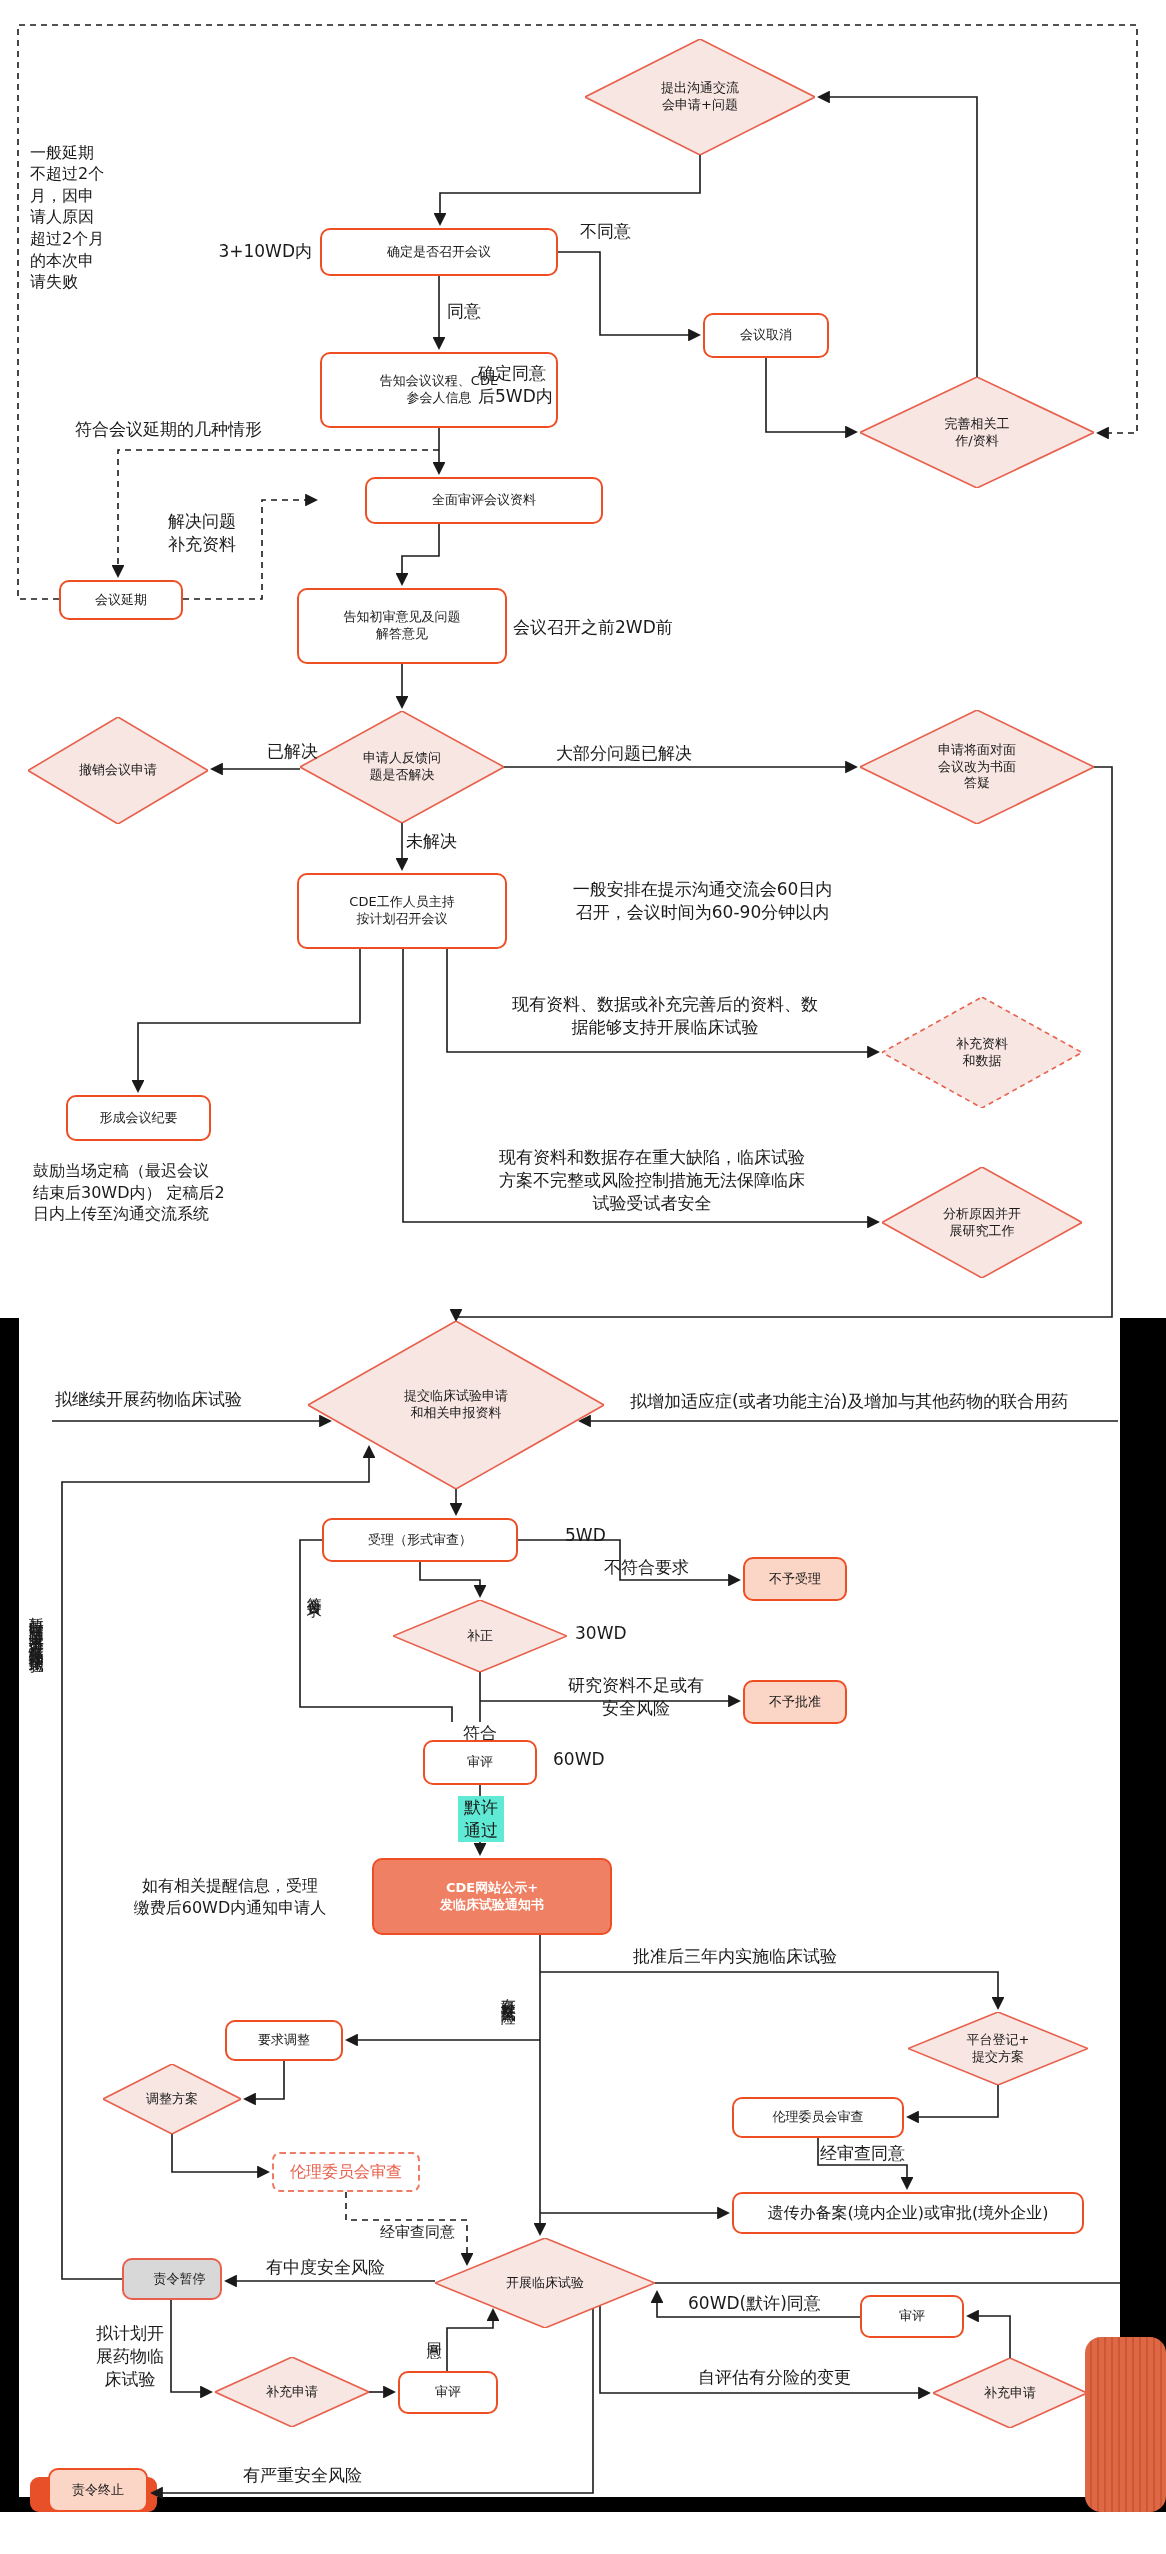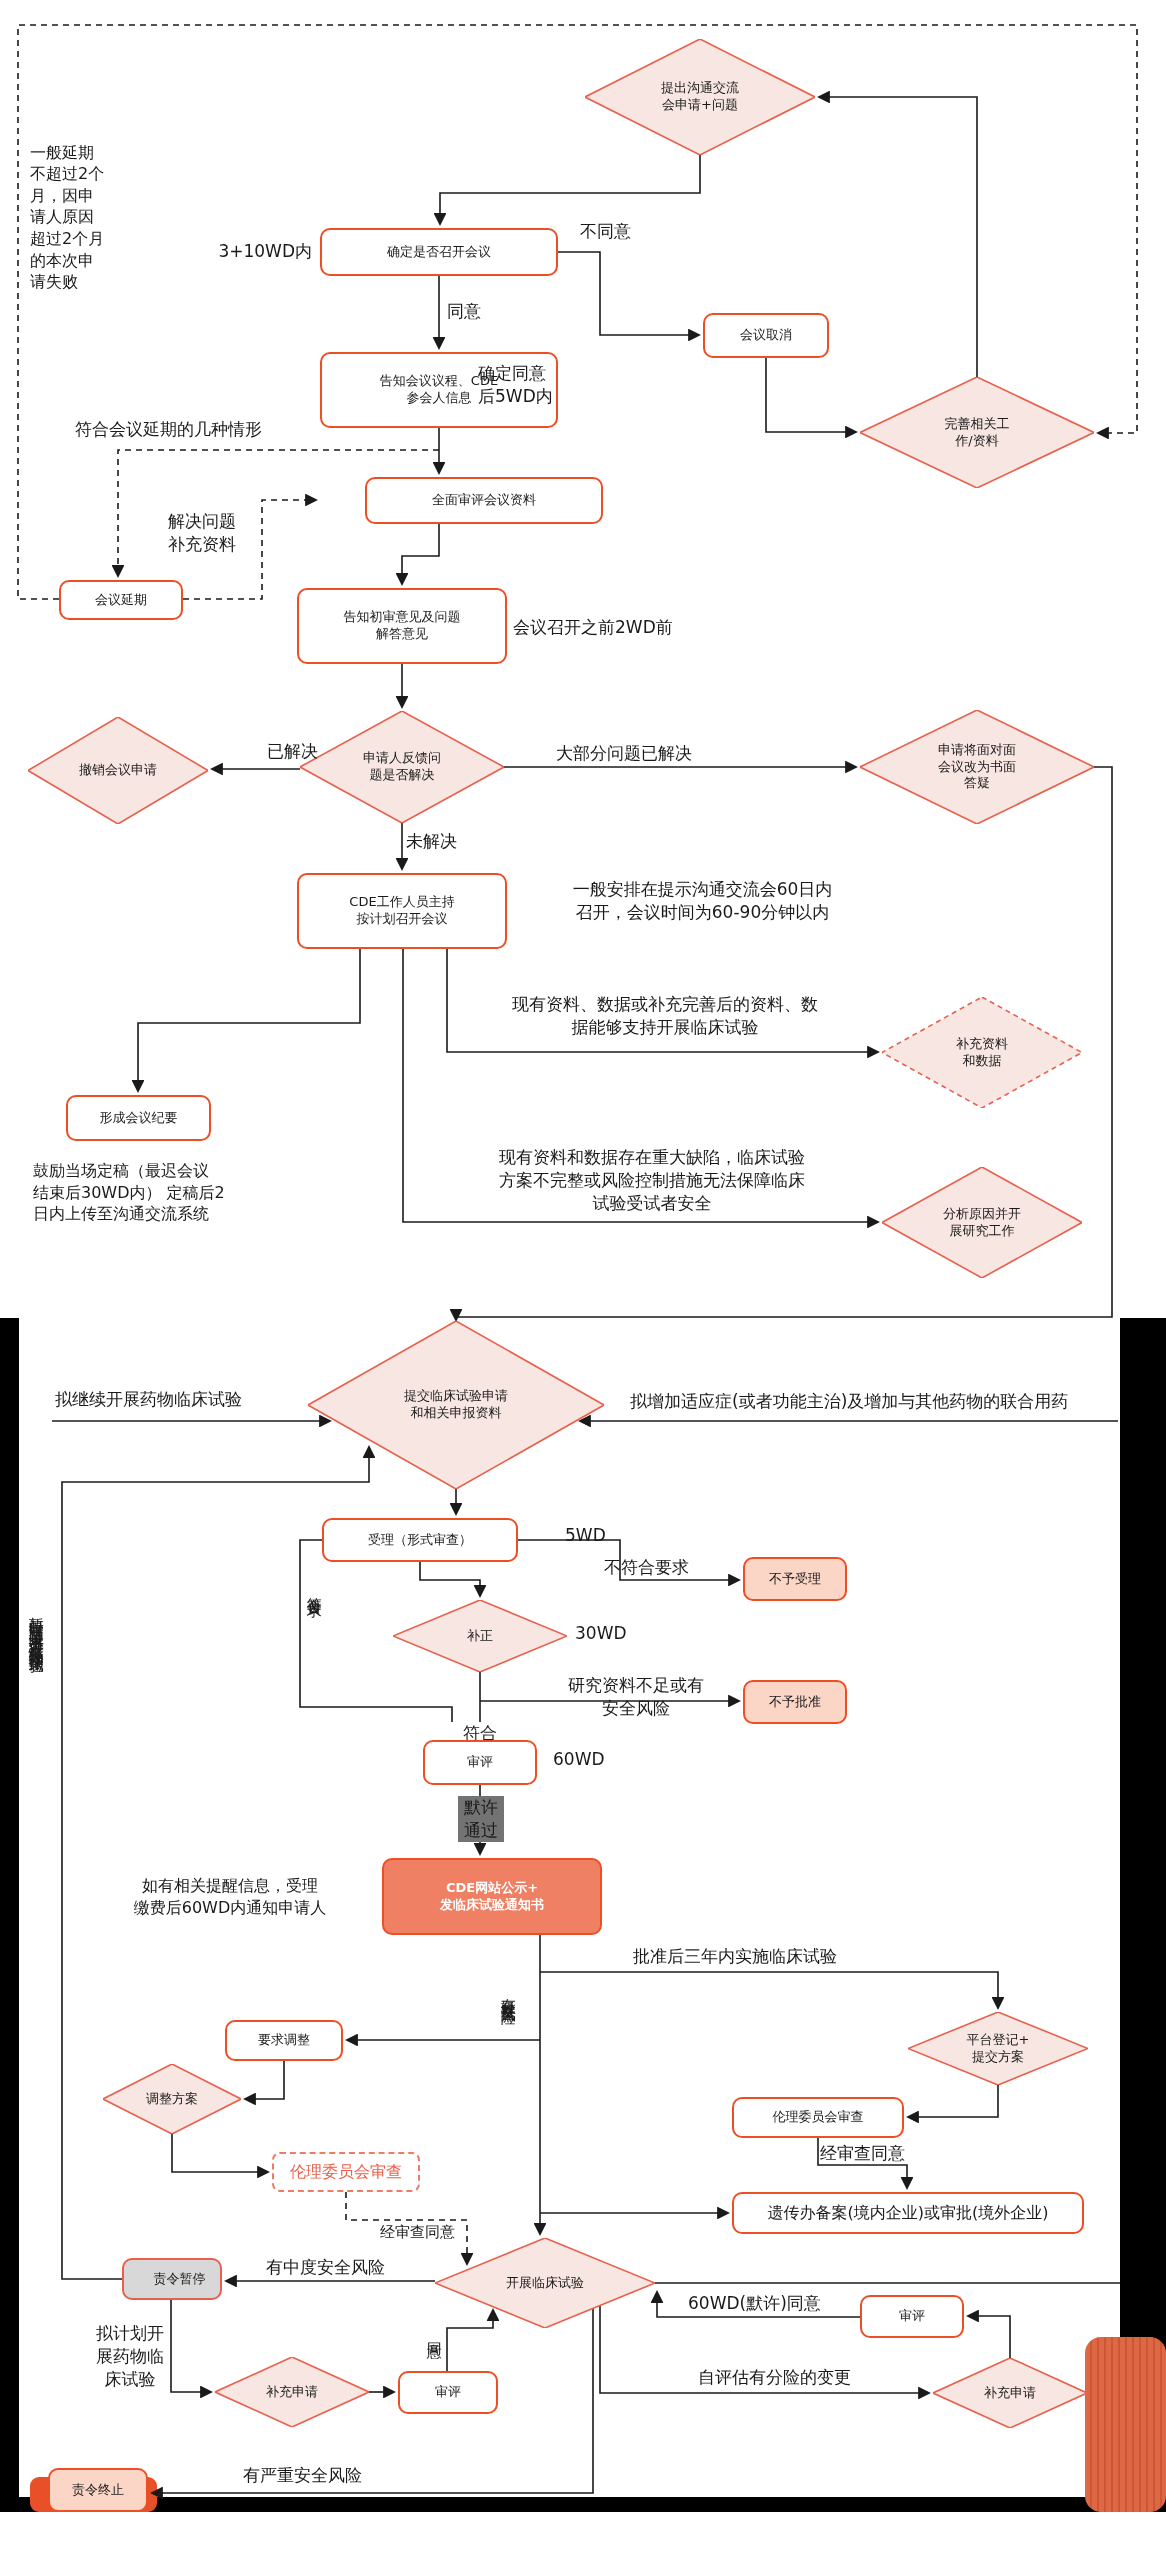--- a/index.html
+++ b/index.html
@@ -254,24 +254,24 @@
 安全风险</span></div>
 
   <div class="node box filled" style="left:743px;top:1680px;width:104px;height:44px;">
     <span>不予批准</span>
   </div>
 
   <div class="node box" style="left:423px;top:1740px;width:114px;height:45px;">
     <span>审评</span>
   </div>
   <div class="lbl" style="left:553px;top:1748px;"><span>60WD</span></div>
-  <div class="lbl ctr" style="left:458px;top:1796px;width:46px;background:#737373;"><span>默许
+  <div class="lbl ctr" style="left:458px;top:1796px;width:46px;background:#5eead4;"><span>默许
 通过</span></div>
 
-  <div class="node box coral" style="left:382px;top:1858px;width:220px;height:77px;">
+  <div class="node box coral" style="left:372px;top:1858px;width:240px;height:77px;">
     <span>CDE网站公示+
 发临床试验通知书</span>
   </div>
   <div class="lbl ctr note" style="left:85px;top:1875px;width:290px;"><span>如有相关提醒信息，受理
 缴费后60WD内通知申请人</span></div>
   <div class="lbl" style="left:633px;top:1945px;width:260px;"><span>批准后三年内实施临床试验</span></div>
 
   <div class="node diamond" style="left:908px;top:2012px;width:180px;height:73px;">
     <svg viewBox="0 0 100 50" preserveAspectRatio="none">
         <polygon points="50,0 100,25 50,50 0,25"></polygon>

